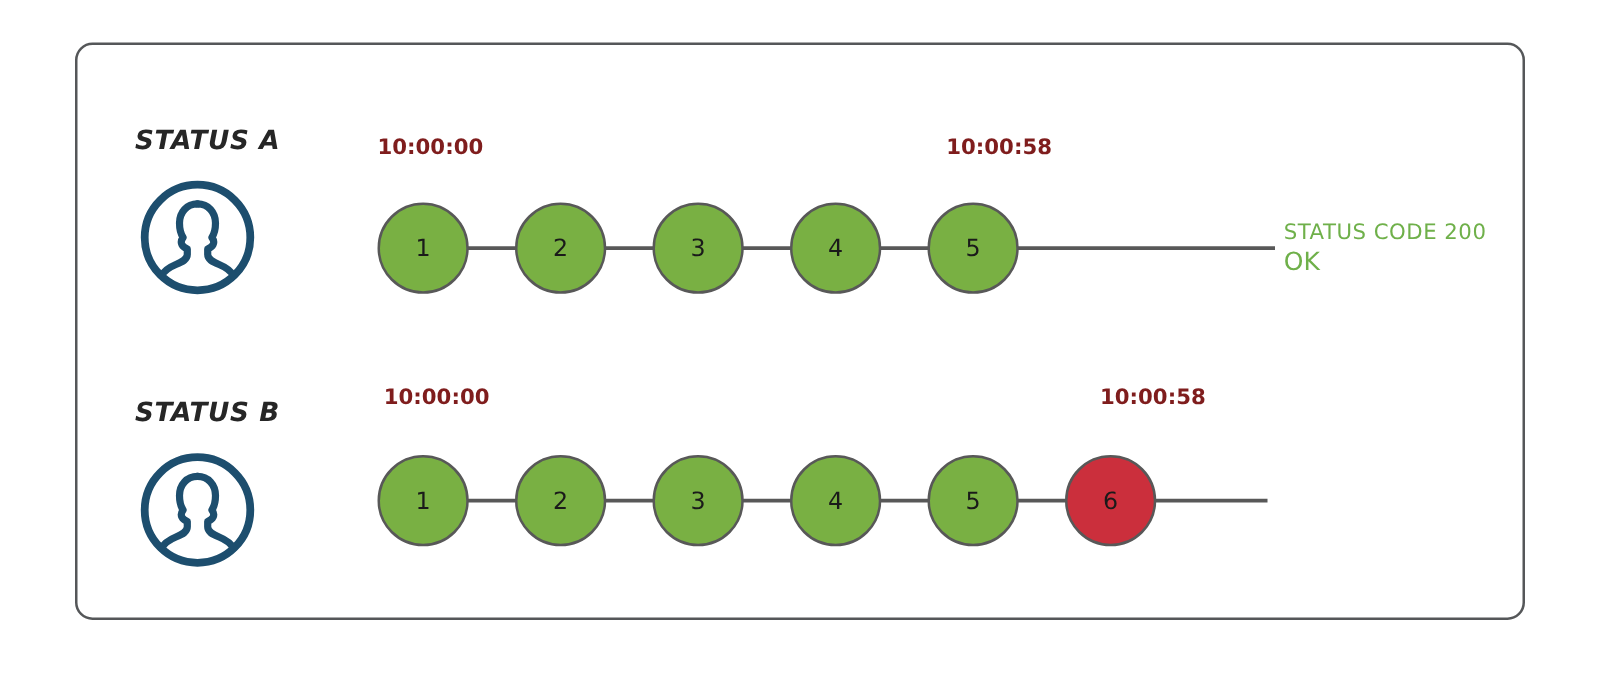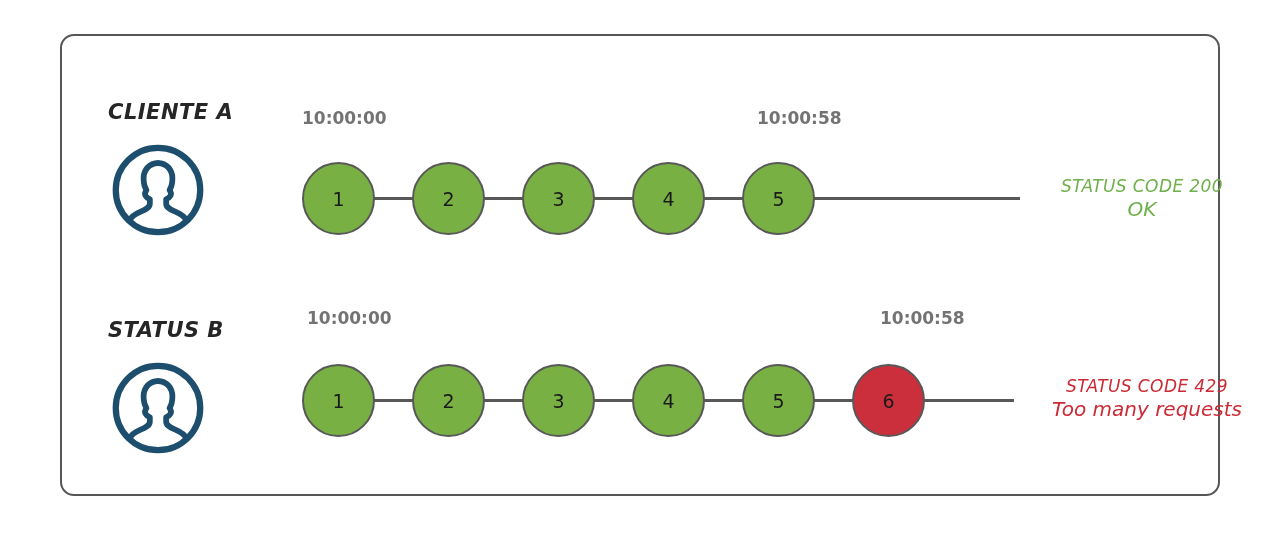--- a/index.html
+++ b/index.html
@@ -105,31 +105,30 @@
     background: #585858;
     z-index: 1;
   }
 
   
   .timestamp {
     position: absolute;
     font-family: "DejaVu Sans", sans-serif;
     font-size: 17px;
     font-weight: bold;
-    color: #737373;
+    color: #7f1d1d;
     white-space: nowrap;
   }
 
   
   .status {
     position: absolute;
-    text-align: center;
+    text-align: left;
     white-space: nowrap;
     font-family: "DejaVu Sans", sans-serif;
-    font-style: italic;
   }
   .status-code {
     font-size: 17px;
     letter-spacing: 0.4px;
     line-height: 1.25;
   }
   .status-msg {
     font-size: 20px;
     line-height: 1.25;
   }
@@ -138,21 +137,21 @@
   .status.fail .status-code,
   .status.fail .status-msg   { color: #CC2A35; }
 </style>
 </head>
 <body>
 
 <div id="diagram-frame">
 
   <div class="client-row" id="client-row-a">
 
-    <div class="client-label">CLIENTE A</div>
+    <div class="client-label">STATUS A</div>
 
     <div class="client-avatar">
       <svg viewBox="0 0 100 100" xmlns="http://www.w3.org/2000/svg">
         <circle cx="50" cy="50" r="44" fill="none" stroke="#1D4E6E" stroke-width="6.5"></circle>
         <path d="M50 22
                  C41 22 35 29 35 38
                  C35 43 36 47 38 50
                  C36.5 52 36 54 37 56
                  C38 58 40 59 41.5 59.5
                  L41.5 64
@@ -234,19 +233,15 @@
           <div class="tail-line" style="left: 618px; width: 94px;"></div>
           <div class="node ok" style="left: 0px;">1</div>
           <div class="node ok" style="left: 110px;">2</div>
           <div class="node ok" style="left: 220px;">3</div>
           <div class="node ok" style="left: 330px;">4</div>
           <div class="node ok" style="left: 440px;">5</div>
           <div class="node fail" style="left: 550px;">6</div>
         </div>
     </div>
 
-    <div class="status fail" id="status-b" style="left:965px; top:100px; width:240px;">
-      <div class="status-code">STATUS CODE 429</div>
-      <div class="status-msg">Too many requests</div>
-    </div>
   </div>
 
 </div>
 
 </body></html>

